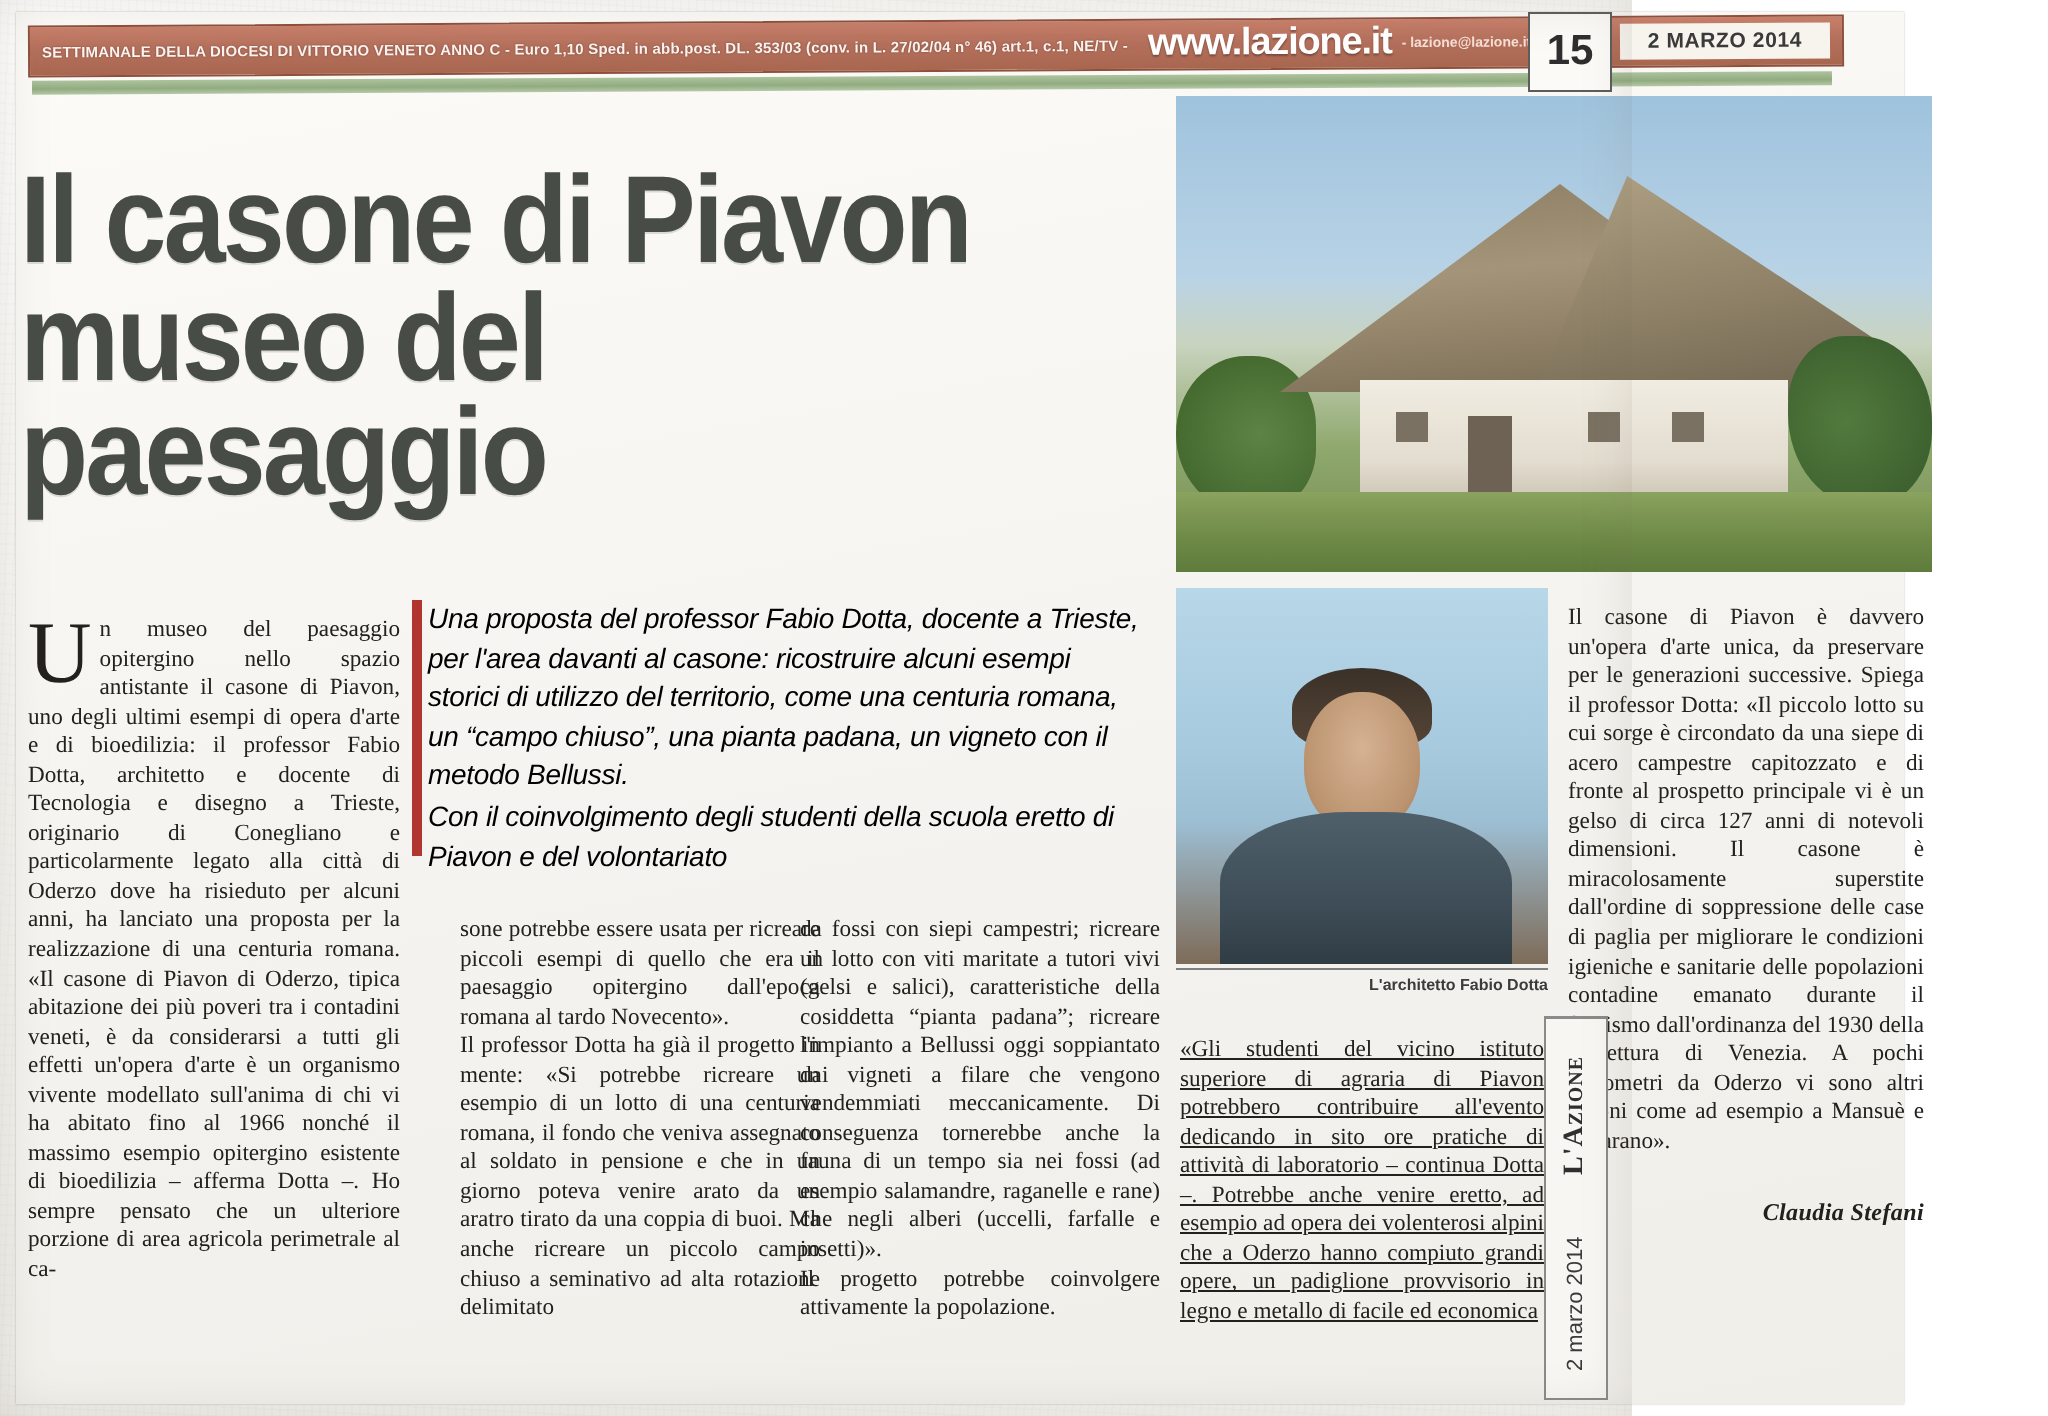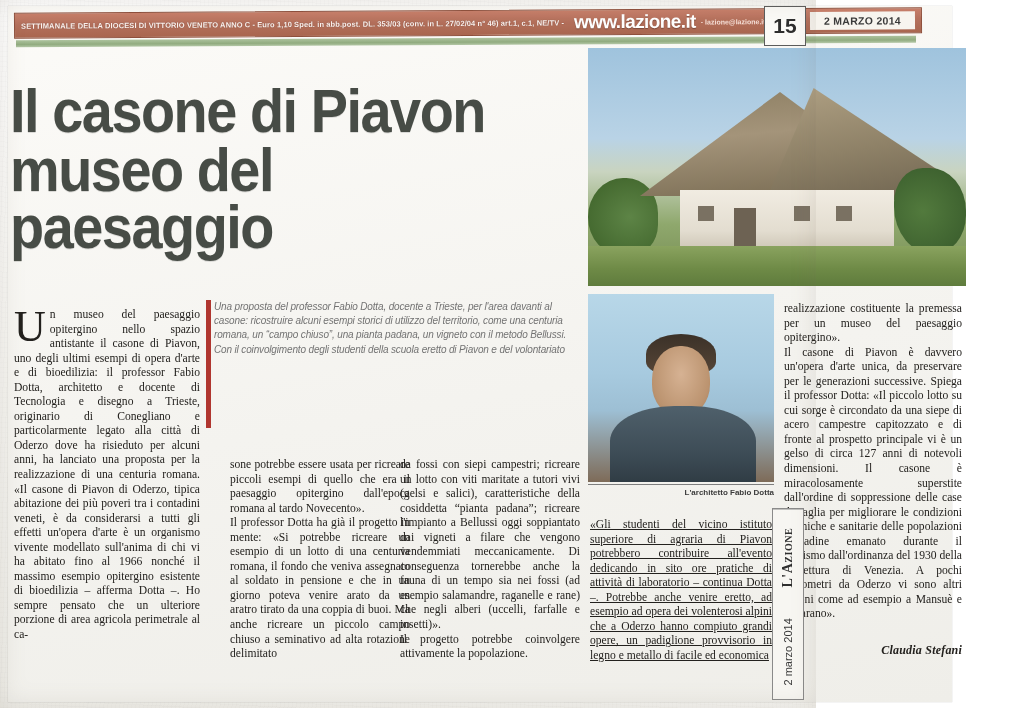--- a/index.html
+++ b/index.html
@@ -159,21 +159,21 @@
   }
   .cap-rule{
     position:absolute;left:588px;top:484px;width:186px;height:1px;
     background:#7e7e7e;
   }
 
   
   .standfirst{
     position:absolute;left:214px;top:300px;width:360px;
     font-family:"Liberation Sans", sans-serif;font-style:italic;
-    font-size:10px;line-height:1.40;color:#737373;
+    font-size:14px;line-height:1.40;color:#000000;
     letter-spacing:-.15px;
   }
   .sf-bar{
     position:absolute;left:206px;top:300px;width:5px;height:128px;
     background:#b0362f;
   }
   .sf-p2{margin-top:1px;}
 
   
   .col{
@@ -285,21 +285,20 @@
   <div class="col" id="col3">
     <p>da fossi con siepi campestri; ricreare un lotto con viti maritate a tutori vivi (gelsi e salici), caratteristiche della cosiddetta “pianta padana”; ricreare l'impianto a Bellussi oggi soppiantato dai vigneti a filare che vengono vendemmiati meccanicamente. Di conseguenza tornerebbe anche la fauna di un tempo sia nei fossi (ad esempio salamandre, raganelle e rane) che negli alberi (uccelli, farfalle e insetti)».</p>
     <p>Il progetto potrebbe coinvolgere attivamente la popolazione.</p>
   </div>
 
   <div class="col" id="col4">
     <p>«Gli studenti del vicino istituto superiore di agraria di Piavon potrebbero contribuire all'evento dedicando in sito ore pratiche di attività di laboratorio – continua Dotta –. Potrebbe anche venire eretto, ad esempio ad opera dei volenterosi alpini che a Oderzo hanno compiuto grandi opere, un padiglione provvisorio in legno e metallo di facile ed economica</p>
   </div>
 
   <div class="col" id="col5">
-    <p>realizzazione costituente la premessa per un museo del paesaggio opitergino».</p>
     <p>Il casone di Piavon è davvero un'opera d'arte unica, da preservare per le generazioni successive. Spiega il professor Dotta: «Il piccolo lotto su cui sorge è circondato da una siepe di acero campestre capitozzato e di fronte al prospetto principale vi è un gelso di circa 127 anni di notevoli dimensioni. Il casone è miracolosamente superstite dall'ordine di soppressione delle case di paglia per migliorare le condizioni igieniche e sanitarie delle popolazioni contadine emanato durante il fascismo dall'ordinanza del 1930 della Prefettura di Venezia. A pochi chilometri da Oderzo vi sono altri casoni come ad esempio a Mansuè e Chiarano».</p>
     <span class="byline">Claudia Stefani</span>
   </div>
 
   <div class="rail">
     <div class="rail-top">L'Azione</div>
     <div class="rail-bot">2 marzo 2014</div>
   </div>
 
   <div class="edge-shadow"></div>

